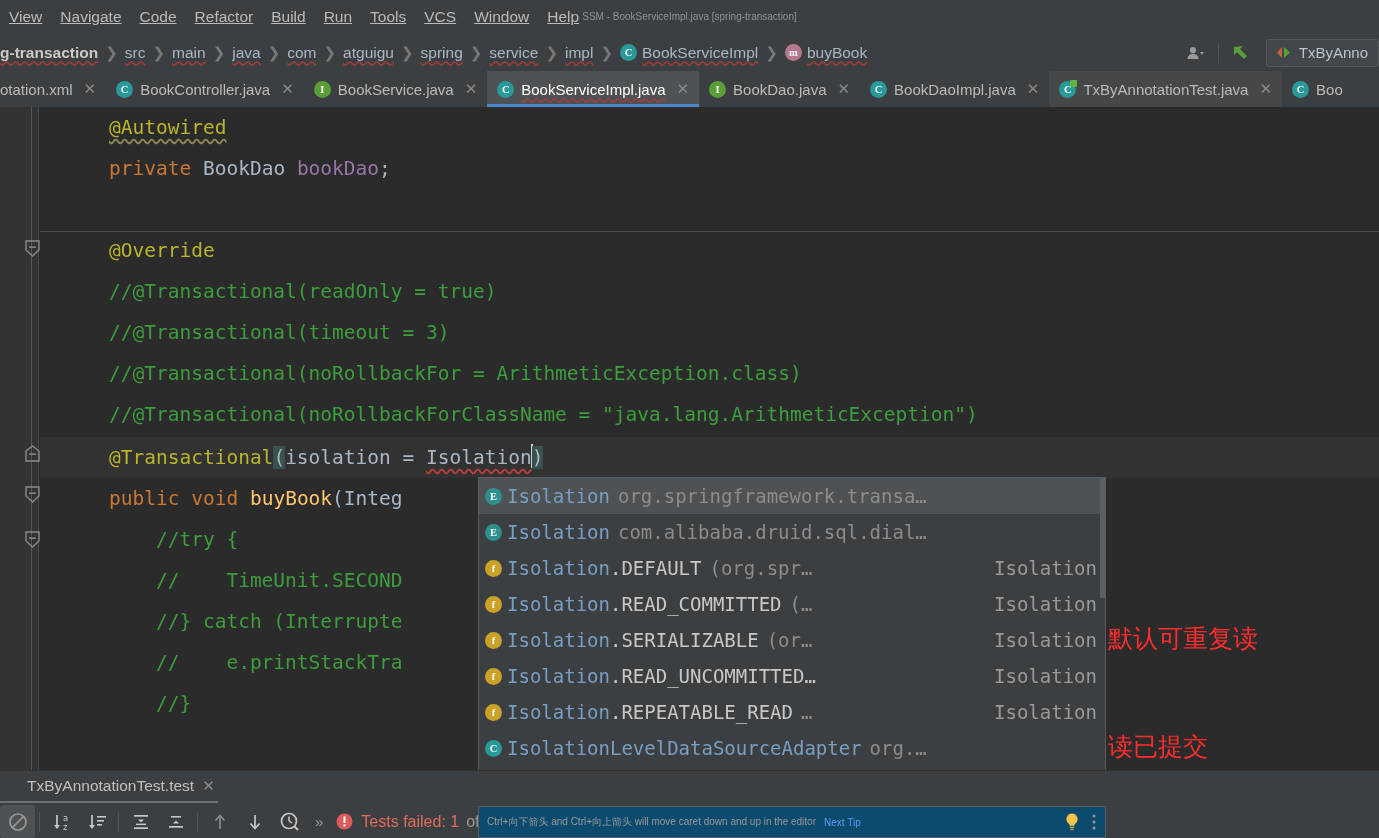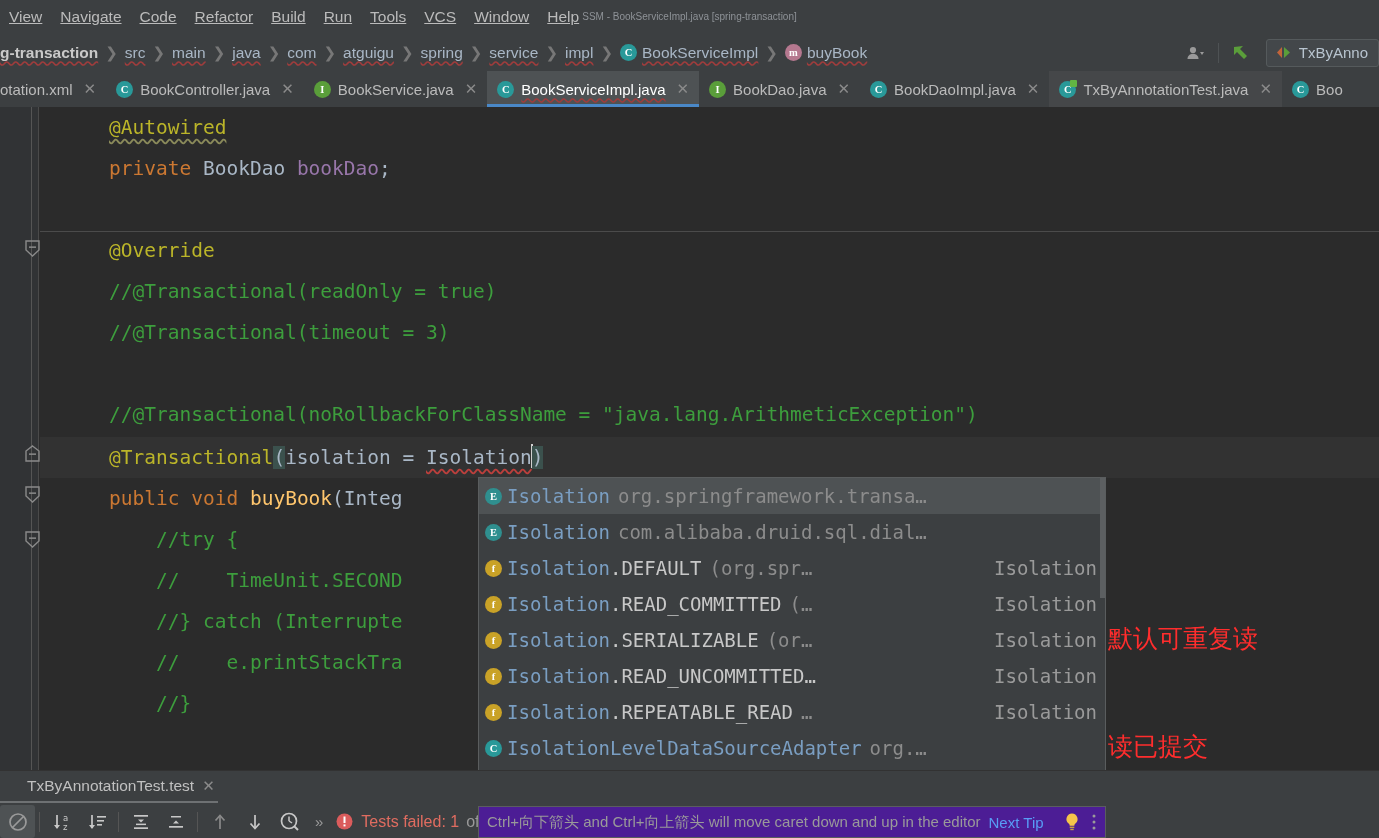--- a/index.html
+++ b/index.html
@@ -180,22 +180,22 @@
   .tbtn.on{background:#4e5254;border-radius:3px;}
   .tdiv{width:1px;height:20px;background:#555;margin:0 4px;}
   .teststatus{display:flex;align-items:center;gap:7px;margin-left:12px;font-size:16px;}
   .ts-red{color:#e06c60;}
   .ts-gray{color:#9a9a9a;}
   .chev{color:#9a9a9a;font-size:15px;margin-left:8px;}
 
   
   .hintbar{
     position:absolute;left:478px;top:806px;width:628px;height:32px;
-    background:#4c1d95;border:1px solid #5a5d5e;box-sizing:border-box;
-    display:flex;align-items:center;padding:0 8px;font-size:15px;color:#9a9a9a;
+    background:#0c4a6e;border:1px solid #5a5d5e;box-sizing:border-box;
+    display:flex;align-items:center;padding:0 8px;font-size:10px;color:#9a9a9a;
   }
   .hintbar .nexttip{color:#589df6;margin-left:8px;}
   .hint-right{margin-left:auto;display:flex;align-items:center;gap:10px;}
 </style>
 </head>
 <body>
 
 <div class="app">
 
   <div class="menubar">
@@ -352,20 +352,21 @@
       <path d="M2 1 h13 v9 l-6.5 6 L2 10 z" fill="none" stroke="#8a8a8a" stroke-width="1.4"></path>
       <rect x="5" y="6.4" width="7" height="1.5" fill="#8a8a8a"></rect>
     </svg>
 
     <div class="code">
       <div class="ln" style="top:0px;"><span class="anno wavy-gray">@Autowired</span></div>
       <div class="ln" style="top:41px;"><span class="k">private</span> <span class="typ">BookDao</span> <span class="fld">bookDao</span><span class="pln">;</span></div>
       <div class="ln" style="top:123px;"><span class="anno">@Override</span></div>
       <div class="ln" style="top:164px;"><span class="cmt">//@Transactional(readOnly = true)</span></div>
       <div class="ln" style="top:205px;"><span class="cmt">//@Transactional(timeout = 3)</span></div>
+      <div class="ln" style="top:246px;"><span class="cmt">//@Transactional(noRollbackFor = ArithmeticException.class)</span></div>
       <div class="ln" style="top:287px;"><span class="cmt">//@Transactional(noRollbackForClassName = "java.lang.ArithmeticException")</span></div>
       <div class="ln" style="top:330px;"><span class="anno">@Transactional</span><span class="pln brace-hl">(</span><span class="pln">isolation = </span><span class="typ wavy-red">Isolation</span><span class="caretbar"></span><span class="pln brace-hl">)</span></div>
       <div class="ln" style="top:371px;"><span class="k">public</span> <span class="k">void</span> <span class="mth">buyBook</span><span class="pln">(</span><span class="typ">Integ</span></div>
       <div class="ln" style="top:412px;"><span class="cmt">    //try {</span></div>
       <div class="ln" style="top:453px;"><span class="cmt">    //    TimeUnit.SECOND</span></div>
       <div class="ln" style="top:494px;"><span class="cmt">    //} catch (Interrupte</span></div>
       <div class="ln" style="top:535px;"><span class="cmt">    //    e.printStackTra</span></div>
       <div class="ln" style="top:576px;"><span class="cmt">    //}</span></div>
     </div>
   </div>

